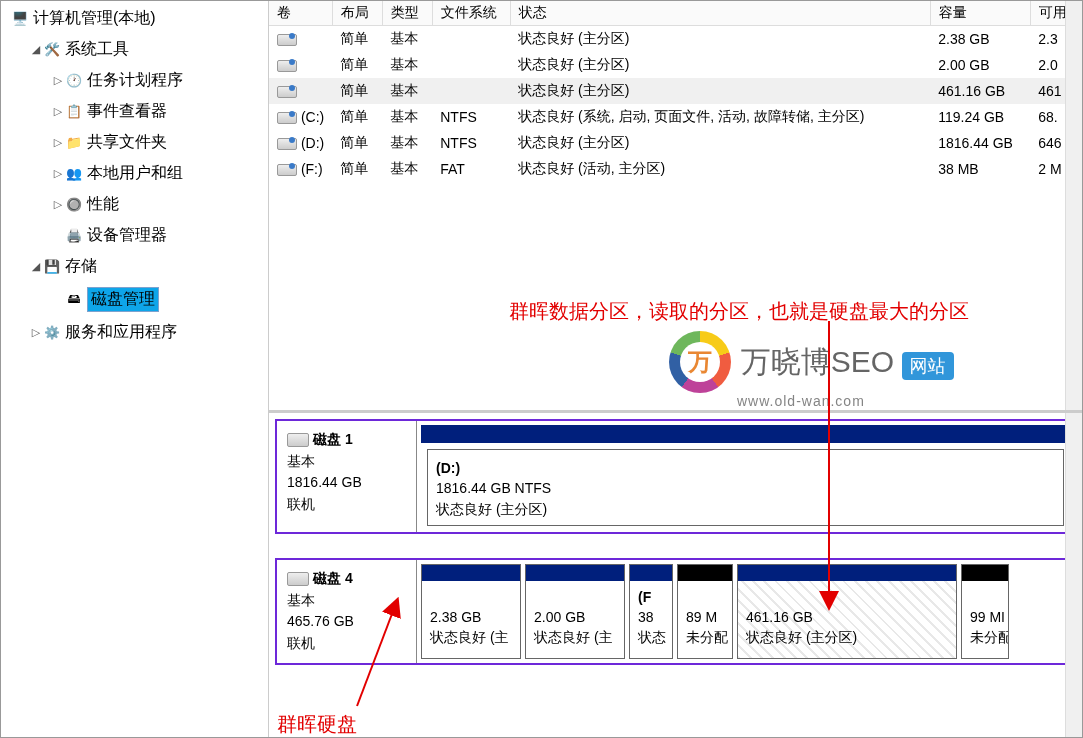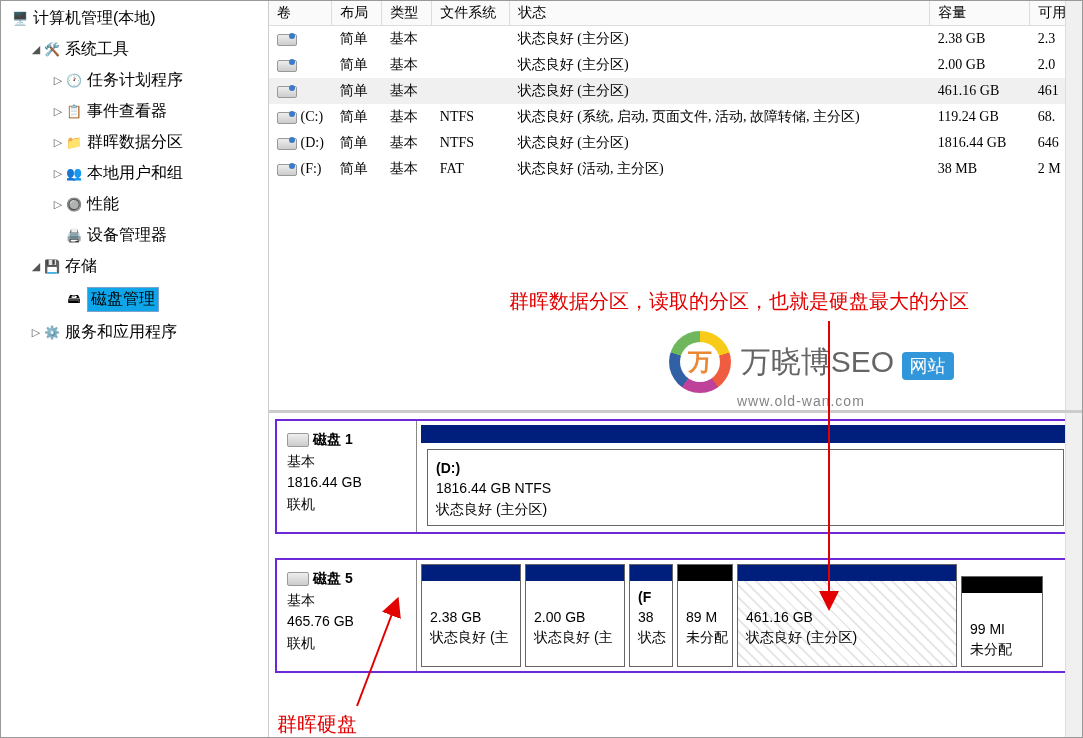--- a/index.html
+++ b/index.html
@@ -71,21 +71,20 @@
   font-weight: normal;
   padding: 3px 8px;
   border-right: 1px solid #ddd;
   border-bottom: 1px solid #ddd;
   background: #fafafa;
   height: 24px;
 }
 .volume-table td {
   padding: 4px 8px;
   white-space: nowrap;
-  font-family: Liberation Serif, serif;
 }
 .volume-table tr.sel td { background: #f0f0f0; }
 .vol-icon {
   display: inline-block;
   width: 20px;
   height: 12px;
   background: linear-gradient(#eee,#ccc);
   border: 1px solid #999;
   border-radius: 2px;
   vertical-align: middle;
@@ -250,21 +249,21 @@
       <span class="label">任务计划程序</span>
     </div>
     <div class="tree-item indent-2">
       <span class="expander">▷</span>
       <span class="icon">📋</span>
       <span class="label">事件查看器</span>
     </div>
     <div class="tree-item indent-2">
       <span class="expander">▷</span>
       <span class="icon">📁</span>
-      <span class="label">群晖数据分区</span>
+      <span class="label">共享文件夹</span>
     </div>
     <div class="tree-item indent-2">
       <span class="expander">▷</span>
       <span class="icon">👥</span>
       <span class="label">本地用户和组</span>
     </div>
     <div class="tree-item indent-2">
       <span class="expander">▷</span>
       <span class="icon">🔘</span>
       <span class="label">性能</span>
@@ -396,21 +395,21 @@
                 <div>1816.44 GB NTFS</div>
                 <div>状态良好 (主分区)</div>
               </div>
             </div>
           </div>
         </div>
       </div>
 
       <div class="disk-row">
         <div class="disk-label">
-          <div class="disk-hdr"><span class="disk-icon"></span><span>磁盘 5</span></div>
+          <div class="disk-hdr"><span class="disk-icon"></span><span>磁盘 4</span></div>
           <div>基本</div>
           <div>465.76 GB</div>
           <div>联机</div>
         </div>
         <div class="disk-parts" id="disk2-parts">
             <div class="part" style="width: 100px;">
               <div class="topbar navy"></div>
               <div class="part-content">
                 <div>&nbsp;</div>
                 <div>2.38 GB</div>
@@ -442,35 +441,35 @@
               </div>
             </div>
             <div class="part hatched" style="width: 220px;">
               <div class="topbar navy"></div>
               <div class="part-content">
                 <div>&nbsp;</div>
                 <div>461.16 GB</div>
                 <div>状态良好 (主分区)</div>
               </div>
             </div>
-            <div class="part" style="width: 82px; margin-top: 12px;">
+            <div class="part" style="width: 48px;">
               <div class="topbar black"></div>
               <div class="part-content">
                 <div>&nbsp;</div>
                 <div>99 MI</div>
                 <div>未分配</div>
               </div>
             </div>
           </div>
       </div>
 
       <div class="scrollbar-right"></div>
     </div>
 
-    <div class="anno" style="left:240px;top:287px">群晖数据分区，读取的分区，也就是硬盘最大的分区</div>
+    <div class="anno" style="left:240px;top:297px">群晖数据分区，读取的分区，也就是硬盘最大的分区</div>
     <svg class="arrow" style="left:540px;top:320px" width="40" height="290">
       <defs>
           <marker id="ah1" markerWidth="10" markerHeight="10" refX="5" refY="5" orient="auto">
             <path d="M0,0 L10,5 L0,10 z" fill="#e20000"></path>
           </marker>
         </defs>
       <line x1="20" y1="0" x2="20" y2="280" stroke="#e20000" stroke-width="2" marker-end="url(#ah1)"></line>
     </svg>
 
     <div class="anno" style="left:8px;top:710px">群晖硬盘</div>

